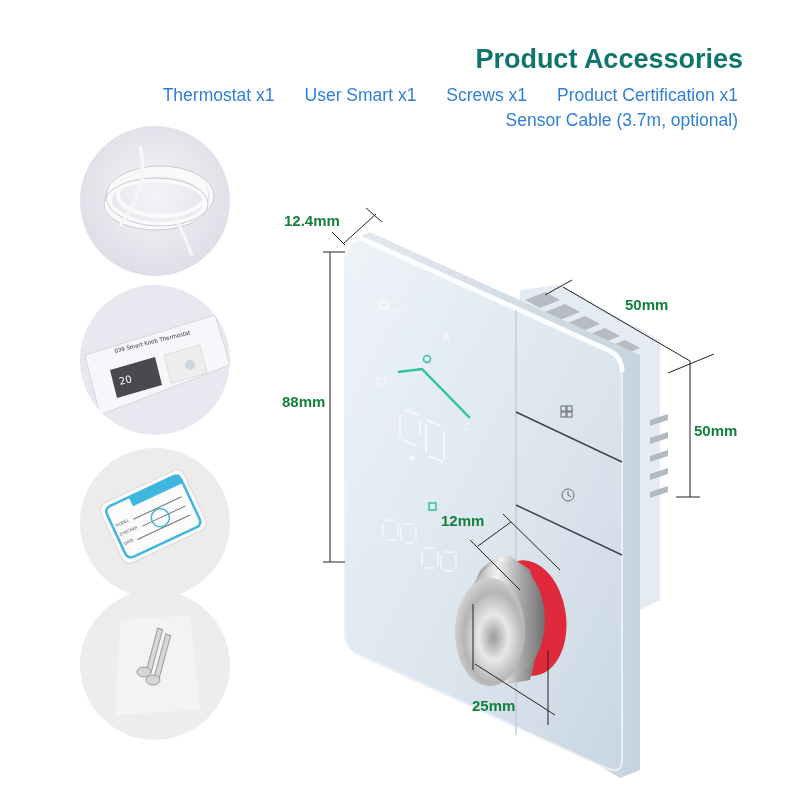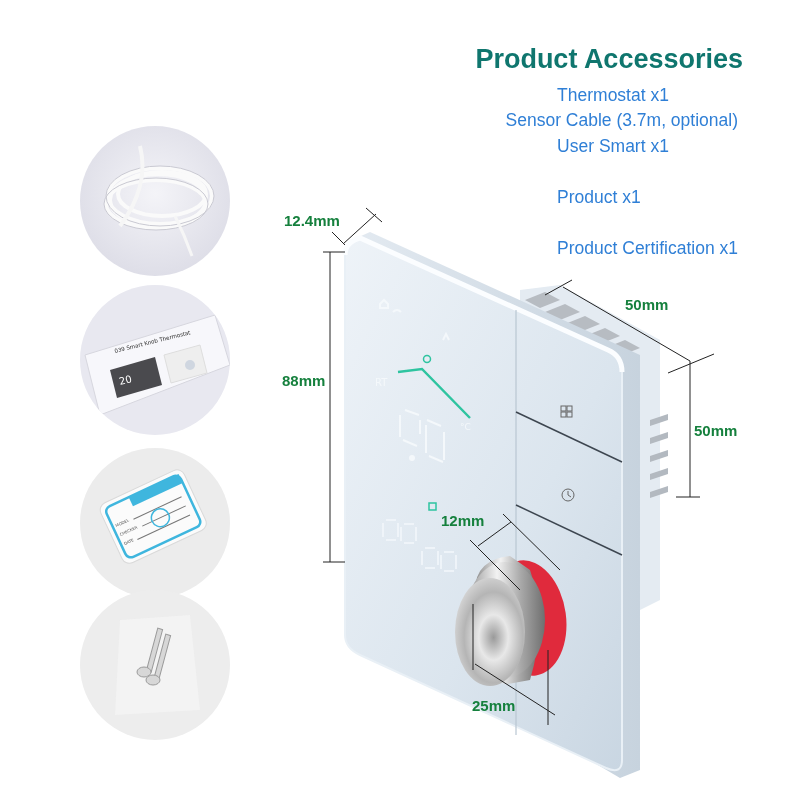--- a/index.html
+++ b/index.html
@@ -8,41 +8,41 @@
       font-family: "Liberation Sans", "DejaVu Sans", sans-serif;
     }
     .title {
       position: absolute; right: 57px; top: 44px;
       font-size: 27px; font-weight: bold; color: #0f766e; letter-spacing: 0px;
     }
     .acc-row {
       position: absolute; right: 62px; font-size: 17.5px; color: #2f7fd6;
       white-space: nowrap; display: flex; gap: 30px;
     }
-    .acc-row.r1 { top: 85px; flex-direction: column; }
+    .acc-row.r1 { top: 85px; }
     .acc-row.r2 { top: 110px; }
     .thumb {
       position: absolute; left: 80px; width: 150px; height: 150px; border-radius: 50%;
       overflow: hidden;
     }
     .thumb svg { width: 100%; height: 100%; display: block; }
     .dim-label {
       position: absolute; font-size: 15px; font-weight: bold; color: #15803d; white-space: nowrap;
     }
     #scene { position: absolute; left: 0; top: 0; width: 800px; height: 800px; }
   </style>
 </head>
 <body>
 
 <div class="title">Product Accessories</div>
 
 <div class="acc-row r1">
   <span>Thermostat x1</span>
   <span>User Smart x1</span>
-  <span>Product x1</span>
+  <span>Screws x1</span>
   <span>Product Certification x1</span>
 </div>
 <div class="acc-row r2">
   <span>Sensor Cable (3.7m, optional)</span>
 </div>
 
 <div class="thumb" style="top:126px;">
   <svg viewBox="0 0 150 150">
     <defs>
         <radialGradient id="g1" cx="50%" cy="45%" r="60%">
@@ -217,17 +217,17 @@
     <line x1="478" y1="546" x2="511" y2="522"></line>
     <line x1="470" y1="540" x2="520" y2="590"></line>
     <line x1="503" y1="514" x2="560" y2="570"></line>
     <line x1="473" y1="604" x2="473" y2="670"></line>
     <line x1="548" y1="650" x2="548" y2="725"></line>
     <line x1="475" y1="664" x2="555" y2="715"></line>
   </g>
 </svg>
 
 <div class="dim-label" style="left:284px; top:212px;">12.4mm</div>
-<div class="dim-label" style="left:282px; top:372px;">88mm</div>
+<div class="dim-label" style="left:282px; top:393px;">88mm</div>
 <div class="dim-label" style="left:625px; top:296px;">50mm</div>
 <div class="dim-label" style="left:694px; top:422px;">50mm</div>
 <div class="dim-label" style="left:441px; top:512px;">12mm</div>
 <div class="dim-label" style="left:472px; top:697px;">25mm</div>
 
 </body></html>

